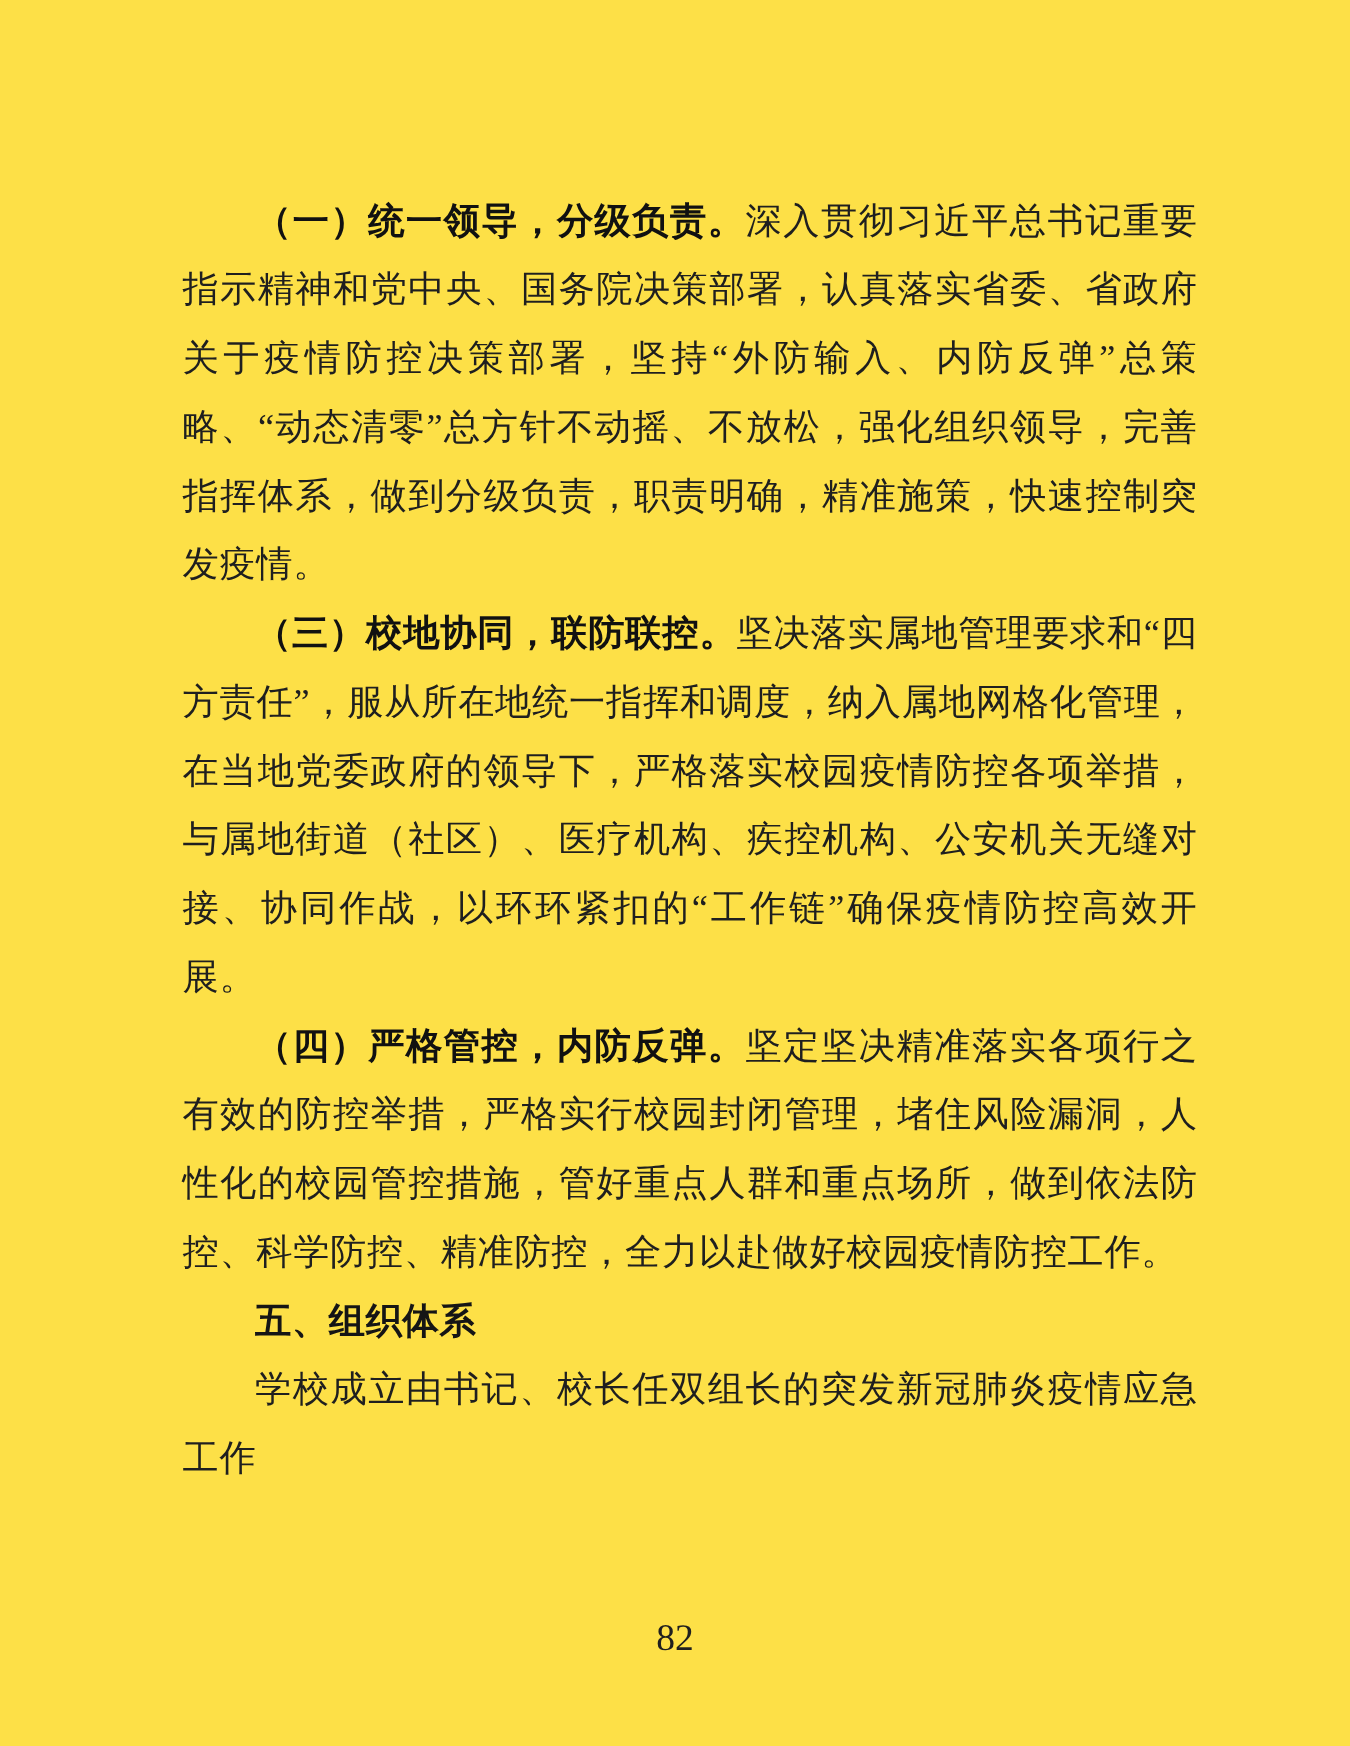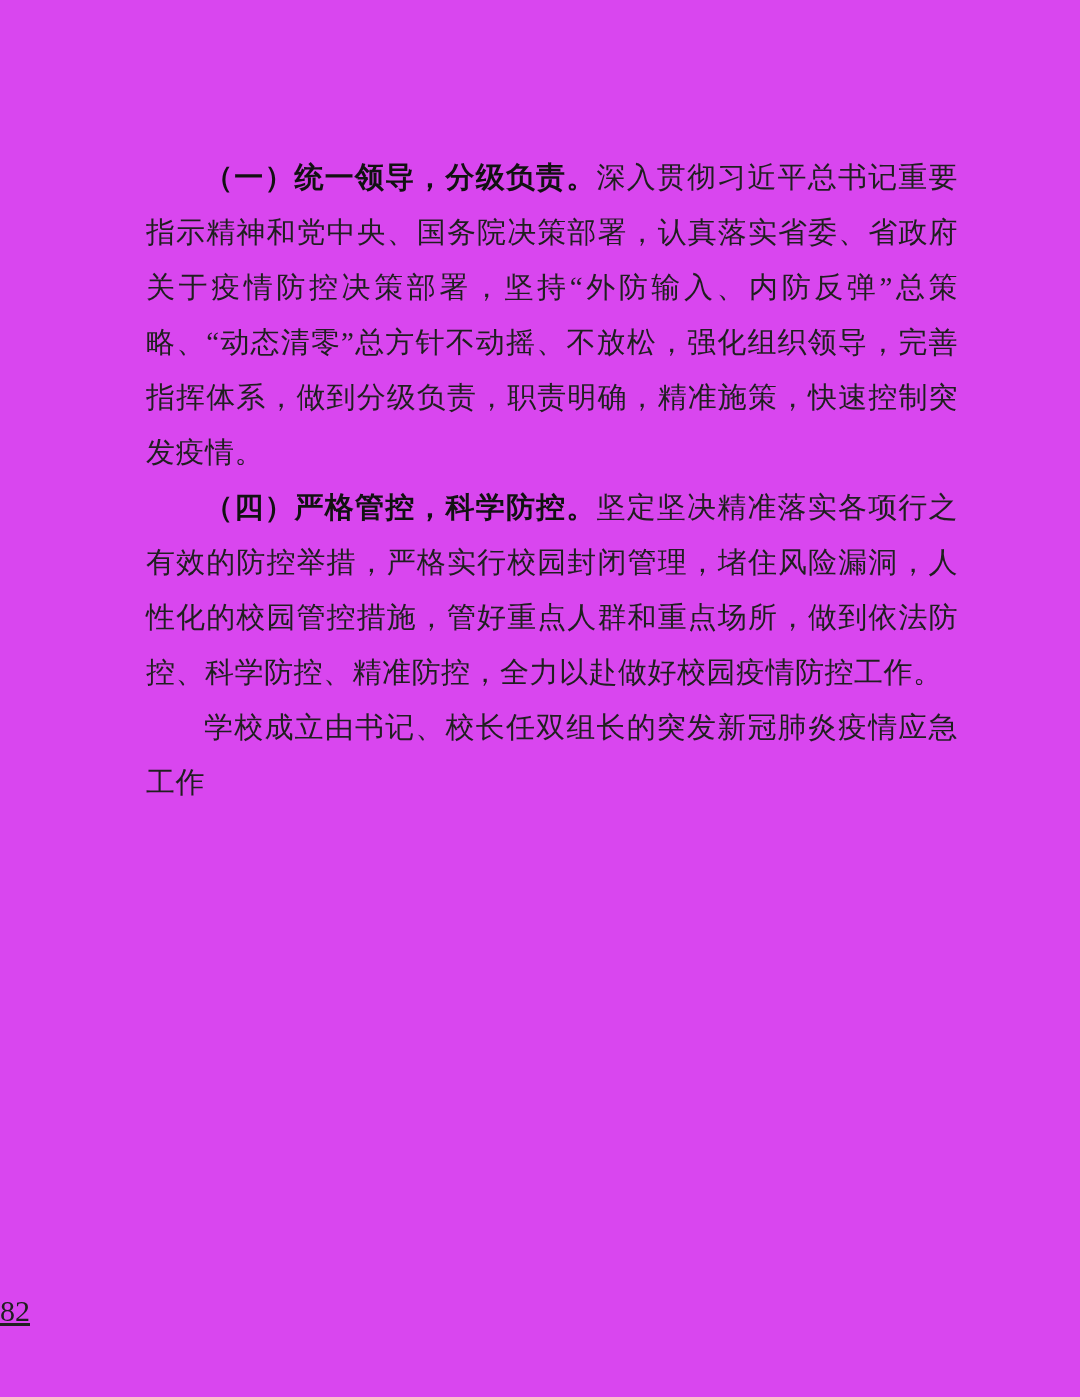--- a/index.html
+++ b/index.html
@@ -4,21 +4,21 @@
 <style>
   html, body {
     margin: 0;
     padding: 0;
     background: #ffffff;
   }
   .page {
     position: relative;
     width: 1080px;
     height: 1397px;
-    background: #d946ef;
+    background: #fde047;
     overflow: hidden;
     font-family: "Liberation Serif", serif;
     color: #1f1f1f;
   }
   .text-block {
     position: absolute;
     left: 146px;
     top: 150px;
     width: 812px;
     font-size: 29px;
@@ -40,40 +40,41 @@
     text-indent: 2em;
     font-family: "Liberation Sans", sans-serif;
     font-weight: bold;
     color: #151515;
   }
   .page-number {
     position: absolute;
     left: 0;
     top: 1293px;
     width: 100%;
-    text-align: left;
+    text-align: center;
     font-size: 30px;
     line-height: 36px;
     color: #1f1f1f;
-    text-decoration: underline;
   }
 </style>
 </head>
 <body>
 
 <div class="page">
 
   <div class="text-block">
 
     <p class="para"><span class="para-lead">（一）统一领导，分级负责。</span><span>深入贯彻习近平总书记重要指示精神和党中央、国务院决策部署，认真落实省委、省政府关于疫情防控决策部署，坚持“外防输入、内防反弹”总策略、“动态清零”总方针不动摇、不放松，强化组织领导，完善指挥体系，做到分级负责，职责明确，精准施策，快速控制突发疫情。</span></p>
 
 
+    <p class="para"><span class="para-lead">（三）校地协同，联防联控。</span><span>坚决落实属地管理要求和“四方责任”，服从所在地统一指挥和调度，纳入属地网格化管理，在当地党委政府的领导下，严格落实校园疫情防控各项举措，与属地街道（社区）、医疗机构、疾控机构、公安机关无缝对接、协同作战，以环环紧扣的“工作链”确保疫情防控高效开展。</span></p>
 
-    <p class="para"><span class="para-lead">（四）严格管控，科学防控。</span><span>坚定坚决精准落实各项行之有效的防控举措，严格实行校园封闭管理，堵住风险漏洞，人性化的校园管控措施，管好重点人群和重点场所，做到依法防控、科学防控、精准防控，全力以赴做好校园疫情防控工作。</span></p>
+    <p class="para"><span class="para-lead">（四）严格管控，内防反弹。</span><span>坚定坚决精准落实各项行之有效的防控举措，严格实行校园封闭管理，堵住风险漏洞，人性化的校园管控措施，管好重点人群和重点场所，做到依法防控、科学防控、精准防控，全力以赴做好校园疫情防控工作。</span></p>
 
+    <p class="section-heading">五、组织体系</p>
 
     <p class="para">学校成立由书记、校长任双组长的突发新冠肺炎疫情应急工作</p>
 
   </div>
 
   <div class="page-number">82</div>
 
 </div>
 
 </body></html>

